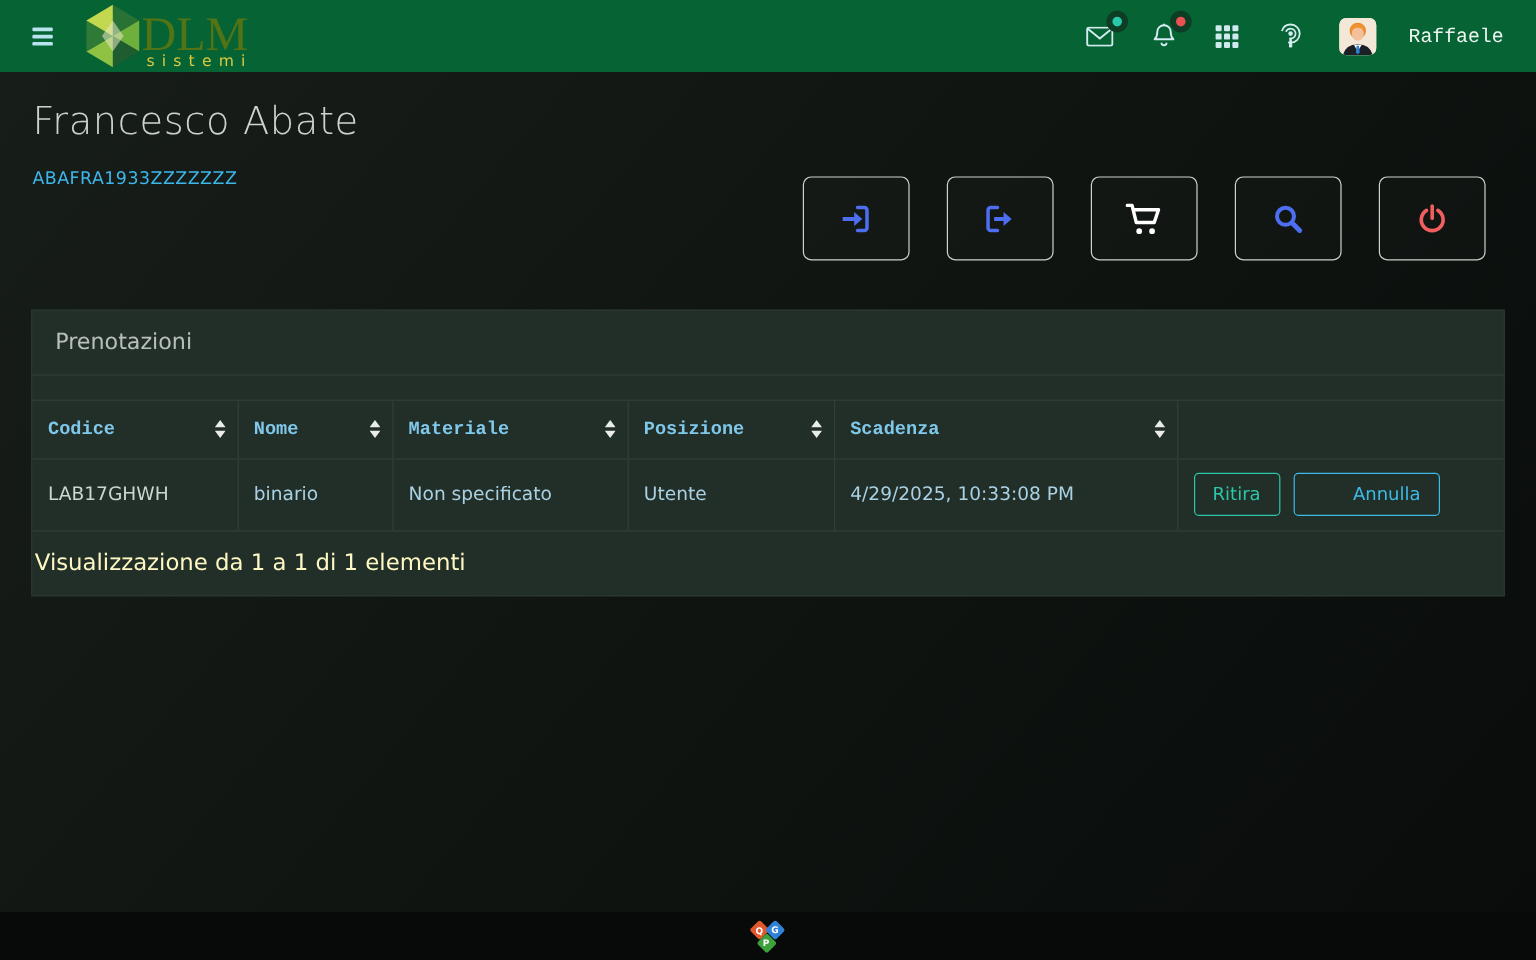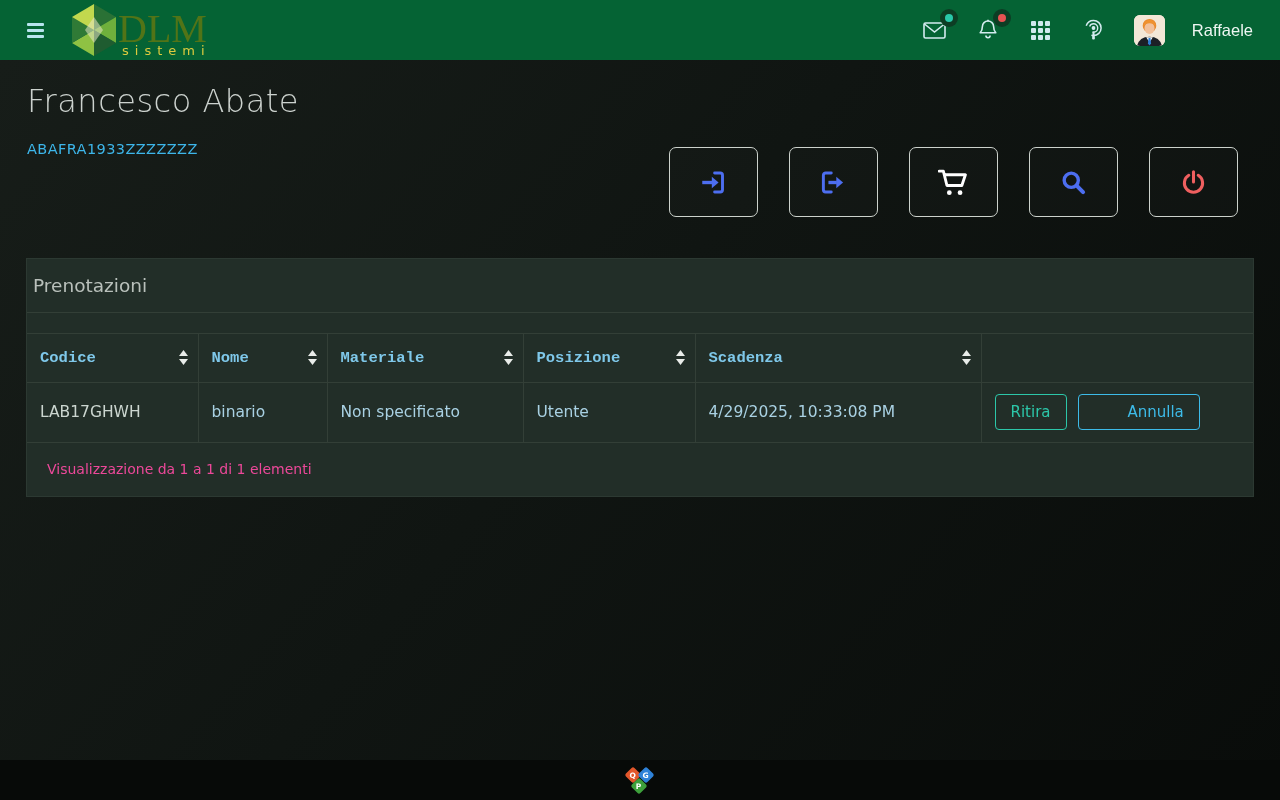--- a/index.html
+++ b/index.html
@@ -18,60 +18,60 @@
     display:flex; align-items:center; justify-content:center; cursor:pointer; }
   .nav-badge { position:absolute; top:-8px; right:-10px; width:18px; height:18px; border-radius:50%;
     background:#0d3d24; display:flex; align-items:center; justify-content:center; }
   .nav-badge i { display:block; width:8px; height:8px; border-radius:50%; }
   .badge-mail i { background:#29c8a9; }
   .badge-bell i { background:#e85252; }
   .grid-icon { display:grid; grid-template-columns:repeat(3,5px); grid-template-rows:repeat(3,5px); gap:2px; }
   .grid-icon i { background:#cfe9ee; border-radius:1px; }
   .avatar { width:31px; height:31px; border-radius:6px; overflow:hidden; background:#f3e7d7;
     border:none; padding:0; cursor:pointer; }
-  .nav-user { color:#eef6f2; font-size:16.5px; background:none; border:none; cursor:pointer; }
+  .nav-user { color:#eef6f2; font-size:16.5px; background:none; border:none; cursor:pointer;font-family:Liberation Mono, monospace; }
 
   
   .main { position:relative; height:740px;
     background:linear-gradient(130deg,#171d19 0%,#10Italy1512 35%,#0d110f 60%,#080b09 100%);
     background:linear-gradient(130deg,#171d19 0%,#101512 45%,#090c0a 100%); }
 
   .page-header { position:absolute; left:27px; top:22px; }
   .page-title { color:#ccd2ce; font-size:32px; font-weight:300; letter-spacing:.5px; }
   .fiscal-code { display:inline-block; margin-top:21px; color:var(--link-blue,#3db6ea);
     font-size:14.5px; letter-spacing:.4px; text-decoration:none; cursor:pointer; }
 
   .action-bar { position:absolute; top:87px; right:42px; display:flex; gap:31px; }
   .action-btn { width:89px; height:70px; border:1px solid #ccd2cc; border-radius:7px;
     background:rgba(255,255,255,0.015); display:flex; align-items:center; justify-content:center; cursor:pointer; }
 
   
   .panel { position:absolute; top:198px; left:26px; width:1228px;
     background:#222e28; border:1px solid #2c3932; }
-  .panel-header { height:54px; display:flex; align-items:center; padding-left:6px;
+  .panel-header { height:54px; display:flex; align-items:center; padding-left:19px;
     color:#b9c0bb; font-size:18.5px; border-bottom:1px solid #333f37; }
   .panel-toolbar { height:21px; border-bottom:1px solid #333f37; }
 
   table.res-table { width:100%; border-collapse:collapse; table-layout:fixed; }
   .res-table th { height:48px; padding:0 10px 0 13px; border-left:1px solid #333f37;
     border-bottom:1px solid #333f37; cursor:pointer; }
   .res-table th:first-child { border-left:none; }
   .th-inner { display:flex; align-items:center;font-family:Liberation Mono, monospace; }
   .th-label { color:var(--header-blue,#7fc8ea); font-size:15.5px; font-weight:bold; }
   .sort-icon { margin-left:auto; display:flex; }
   .res-table td { height:60px; padding:0 13px; font-size:15.5px;
     border-left:1px solid #333f37; border-bottom:1px solid #333f37; }
   .res-table td:first-child { border-left:none; color:#ccd6d0;margin-left:12px; }
   .cell-blue { color:#a9d1e3; }
   .row-btn { background:transparent; border:1px solid; border-radius:4px;
     padding:8px 15px; font-size:15px; cursor:pointer; font-family:inherit; }
   .btn-ritira { color:var(--teal,#2cc7a9); border-color:var(--teal,#2cc7a9); }
   .btn-annulla { color:var(--info-blue,#3dbbe8); border-color:var(--info-blue,#3dbbe8); margin-left:7px;padding-left:48px; }
-  .panel-footer { height:53px; display:flex; align-items:center; padding-left:20px;
-    color:#ec4899; font-size:14px; }
+  .panel-footer { height:53px; display:flex; align-items:center; padding-left:2px;
+    color:#fef9c3; font-size:19px; }
 
   
   .app-footer { position:absolute; left:0; bottom:0; width:100%; height:40px;
     background:#070a08; display:flex; align-items:center; justify-content:center; }
   .qpg { position:relative; width:28px; height:30px; }
   .diamond { position:absolute; width:12px; height:12px; transform:rotate(45deg);
     border-radius:2px; display:flex; align-items:center; justify-content:center; }
   .d-q { left:1px;  top:4px;  background:#e2572b; }
   .d-g { left:14px; top:4px;  background:#2e82d8; }
   .d-p { left:7px;  top:15px; background:#3da03b; }

